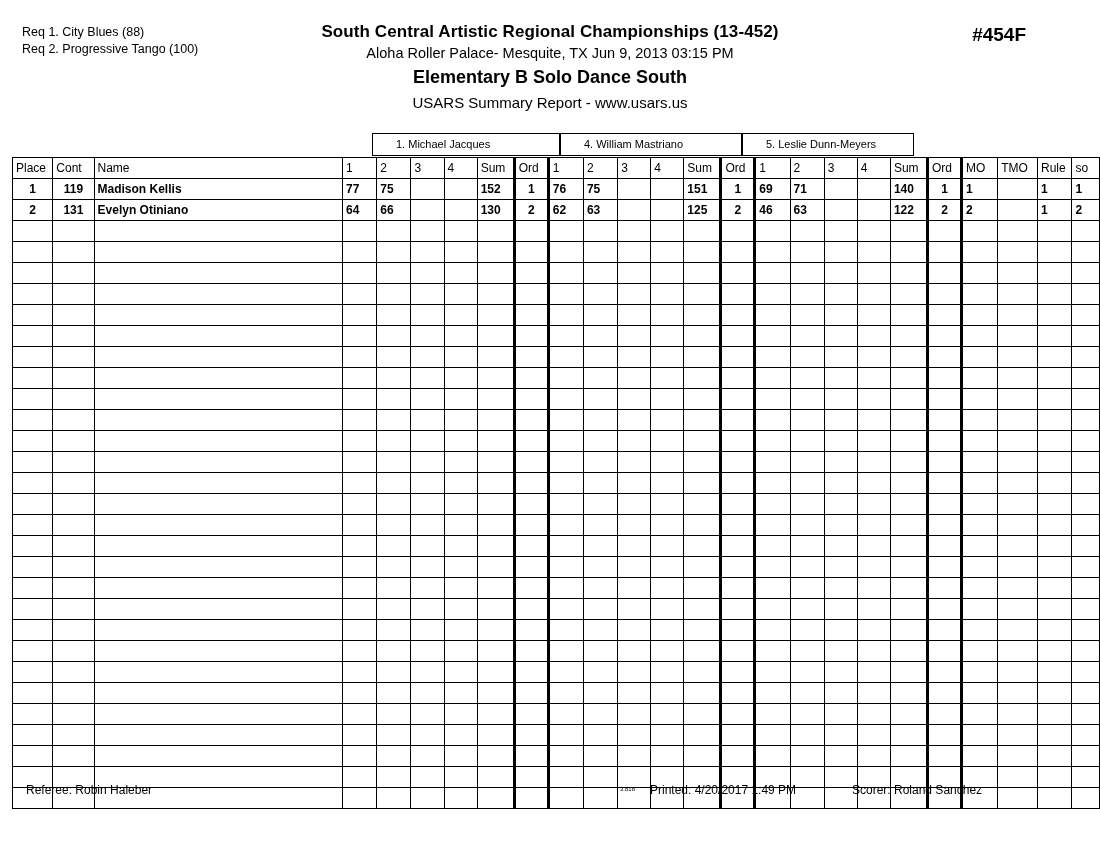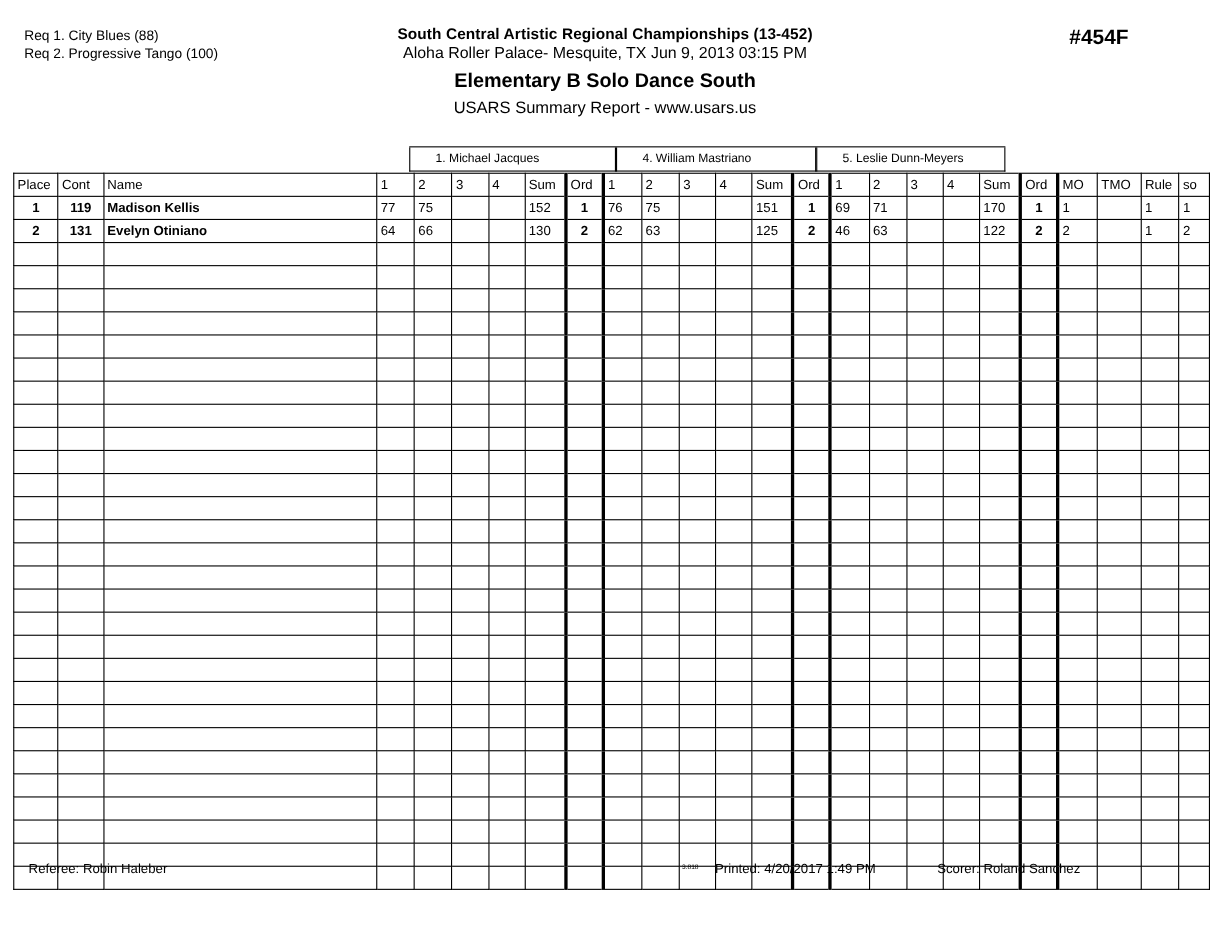--- a/index.html
+++ b/index.html
@@ -27,21 +27,21 @@
   .reqs div { white-space: nowrap; }
 
   .title-block {
     position: absolute;
     left: 0;
     top: 22px;
     width: 1100px;
     text-align: center;
   }
   .title-main {
-    font-size: 14px;
+    font-size: 17px;
     font-weight: bold;
     letter-spacing: 0.1px;
   }
   .title-venue {
     font-size: 14.5px;
     margin-top: 3px;
   }
   .title-event {
     font-size: 18px;
     font-weight: bold;
@@ -110,21 +110,21 @@
   .c-mo      { width: 30px; }
   .c-tmo     { width: 34px; }
   .c-rule    { width: 28px; }
   .c-so      { width: 22px; }
 
   
   .sep-left  { border-left: 3px solid #000 !important; }
   .sep-right { border-right: 3px solid #000 !important; }
 
   tbody tr.filled td { font-weight: bold; }
-  tbody tr.filled td.light { font-weight: normal; }
+  tbody tr.filled td.light { font-weight: bold; }
   tbody td.ctr { text-align: center; }
 
   
   .footer {
     position: absolute;
     left: 22px;
     top: 783px;
     width: 1012px;
     font-size: 12px;
   }
@@ -203,21 +203,21 @@
         <td class="c-sc light">76</td>
         <td class="c-sc light">75</td>
         <td class="c-sc light"></td>
         <td class="c-sc light"></td>
         <td class="c-sum light">151</td>
         <td class="c-ord ctr sep-left sep-right">1</td>
         <td class="c-sc light">69</td>
         <td class="c-sc light">71</td>
         <td class="c-sc light"></td>
         <td class="c-sc light"></td>
-        <td class="c-sum light">170</td>
+        <td class="c-sum light">140</td>
         <td class="c-ord ctr sep-left sep-right">1</td>
         <td class="c-mo light">1</td>
         <td class="c-tmo light"></td>
         <td class="c-rule light">1</td>
         <td class="c-so light">1</td>
       </tr>
       <tr class="filled">
         <td class="c-place ctr">2</td>
         <td class="c-cont ctr">131</td>
         <td class="c-name">Evelyn Otiniano</td>

